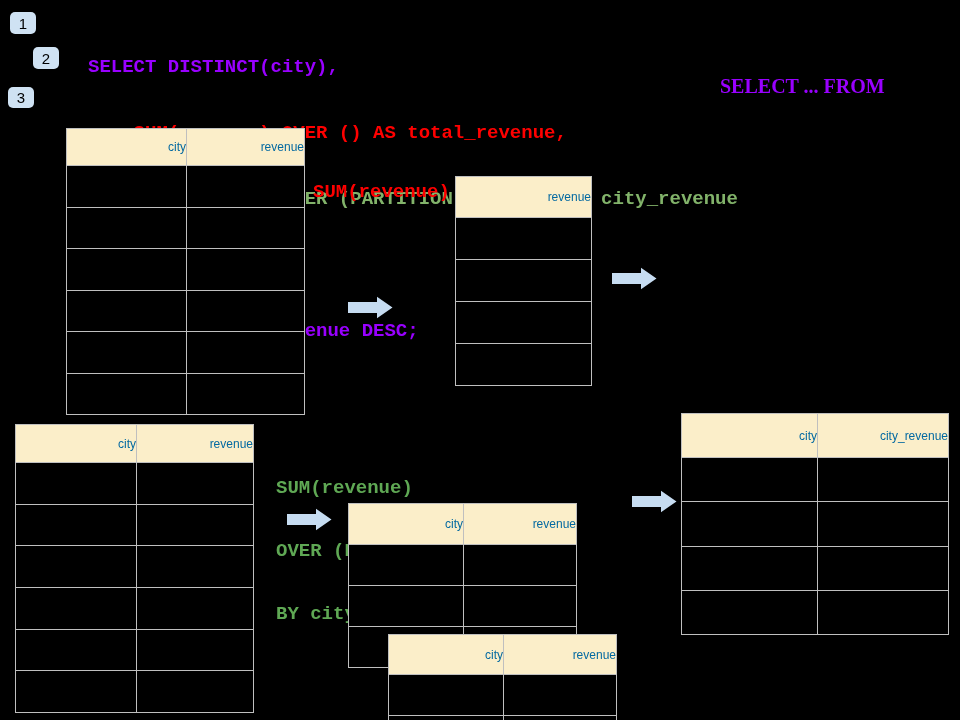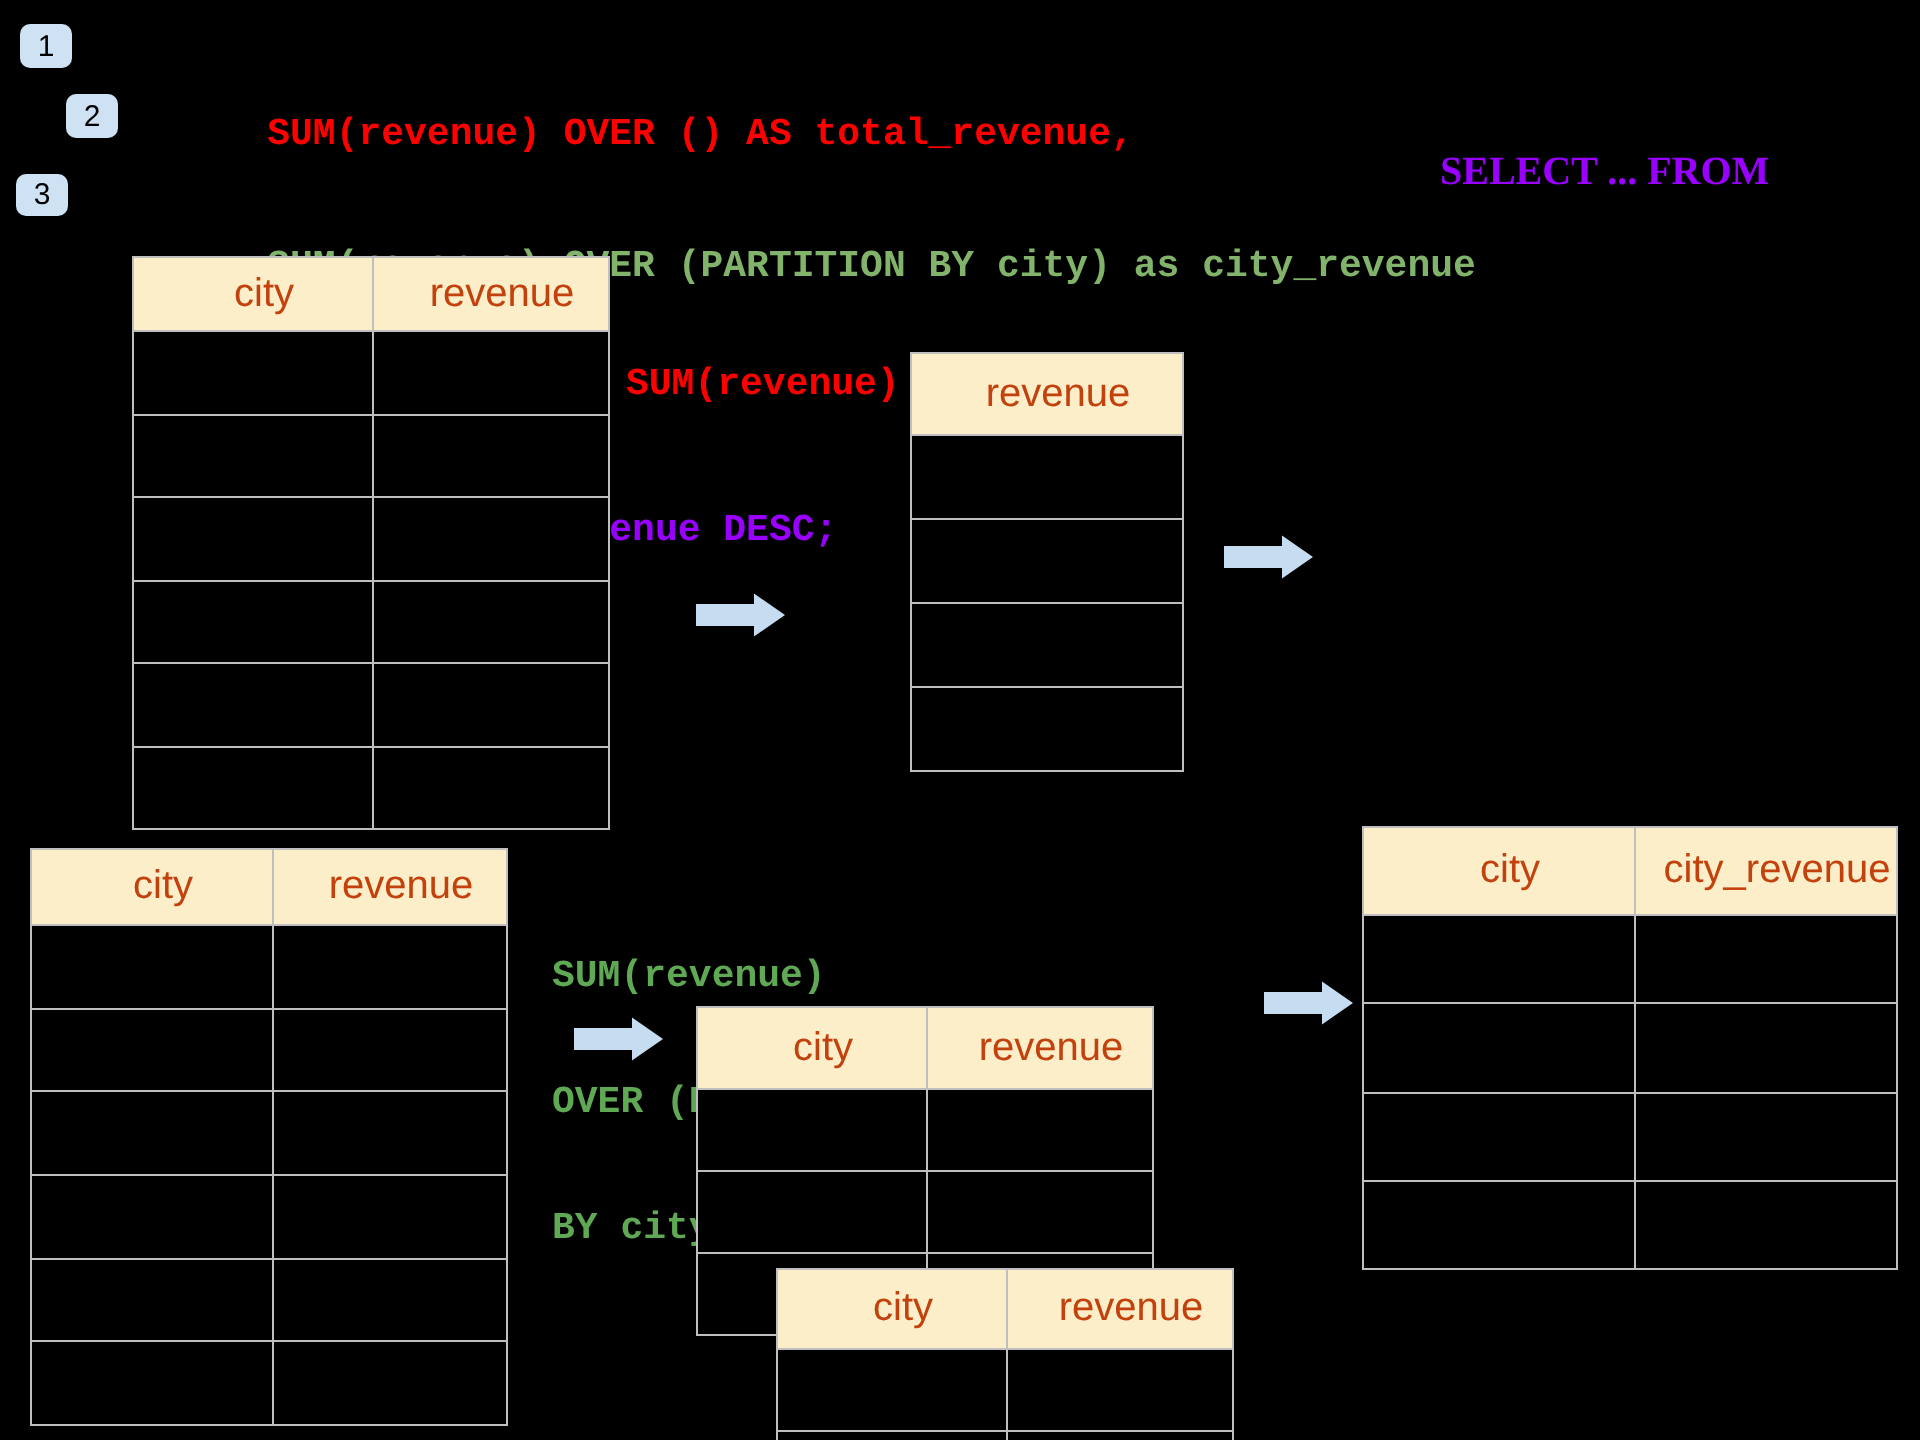--- a/index.html
+++ b/index.html
@@ -46,24 +46,24 @@
 
   
   .tbl {
     position: absolute;
     border-collapse: collapse;
     table-layout: fixed;
   }
   .tbl th, .tbl td { border: 1px solid #bfbfbf; }
   .tbl th {
     background: #fbeec9;
-    color: #c2410c;
+    color: #0369a1;
     font-weight: normal;
-    font-size: 20px;
-    text-align: center;
+    font-size: 12px;
+    text-align: right;
     padding: 0 0 0 11px;
     vertical-align: middle;
   }
   .tbl td { background: #000; }
 
   #tbl-source-top { left: 66px; top: 128px; width: 239px; }
   #tbl-source-top th { height: 37px; }
   #tbl-source-top td { height: 41.5px; }
   #tbl-source-top th:first-child { width: 120px; }
 
@@ -109,20 +109,21 @@
     <span>1</span>
   </div>
   <div class="badge" id="badge-2">
     <span>2</span>
   </div>
   <div class="badge" id="badge-3">
     <span>3</span>
   </div>
 
   <div class="code" id="sql-main">
+    <div class="line" style="color: rgb(153, 0, 255);">SELECT DISTINCT(city),</div>
     <div class="line" style="color: rgb(255, 0, 0);">    SUM(revenue) OVER () AS total_revenue,</div>
     <div class="line" style="color: rgb(130, 179, 106);">    SUM(revenue) OVER (PARTITION BY city) as city_revenue</div>
     <div class="line" style="color: rgb(153, 0, 255);">  FROM rides</div>
     <div class="line" style="color: rgb(153, 0, 255);">  ORDER by city_revenue DESC;</div>
   </div>
 
   <div class="code" id="sql-side" style="color: rgb(153, 0, 255);">
     <div class="line">SELECT ... FROM</div>
   </div>
 

